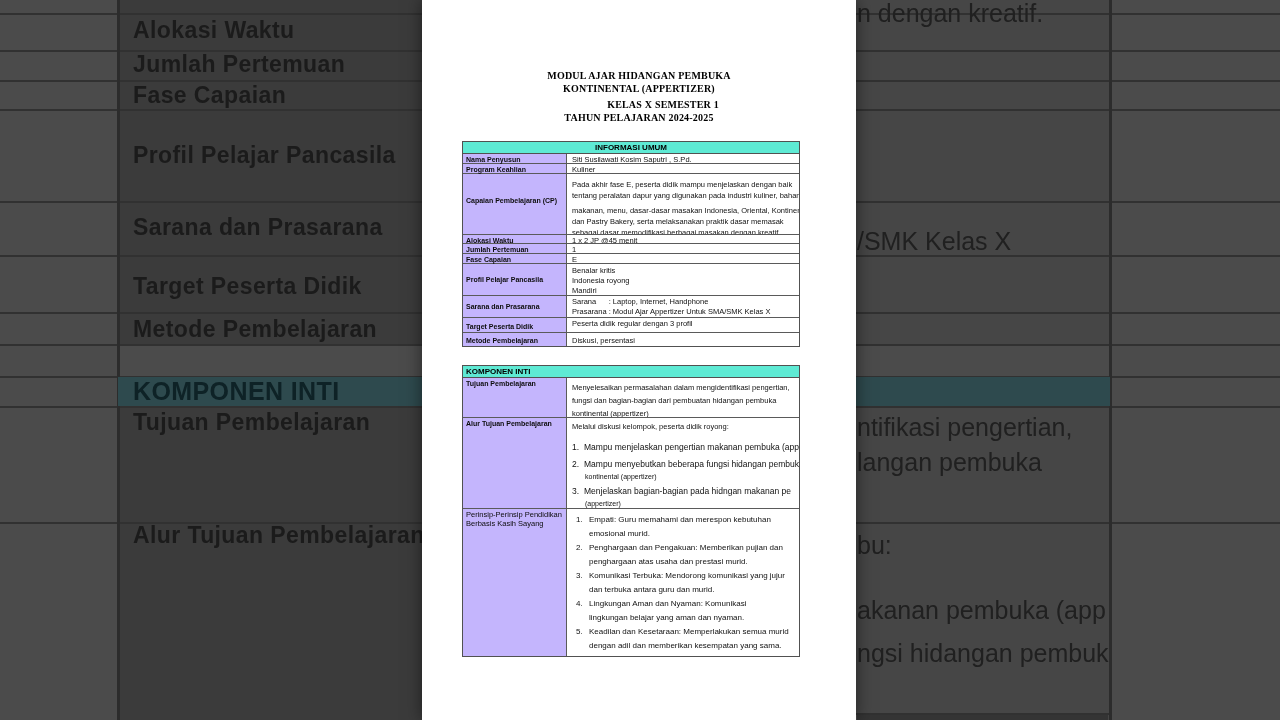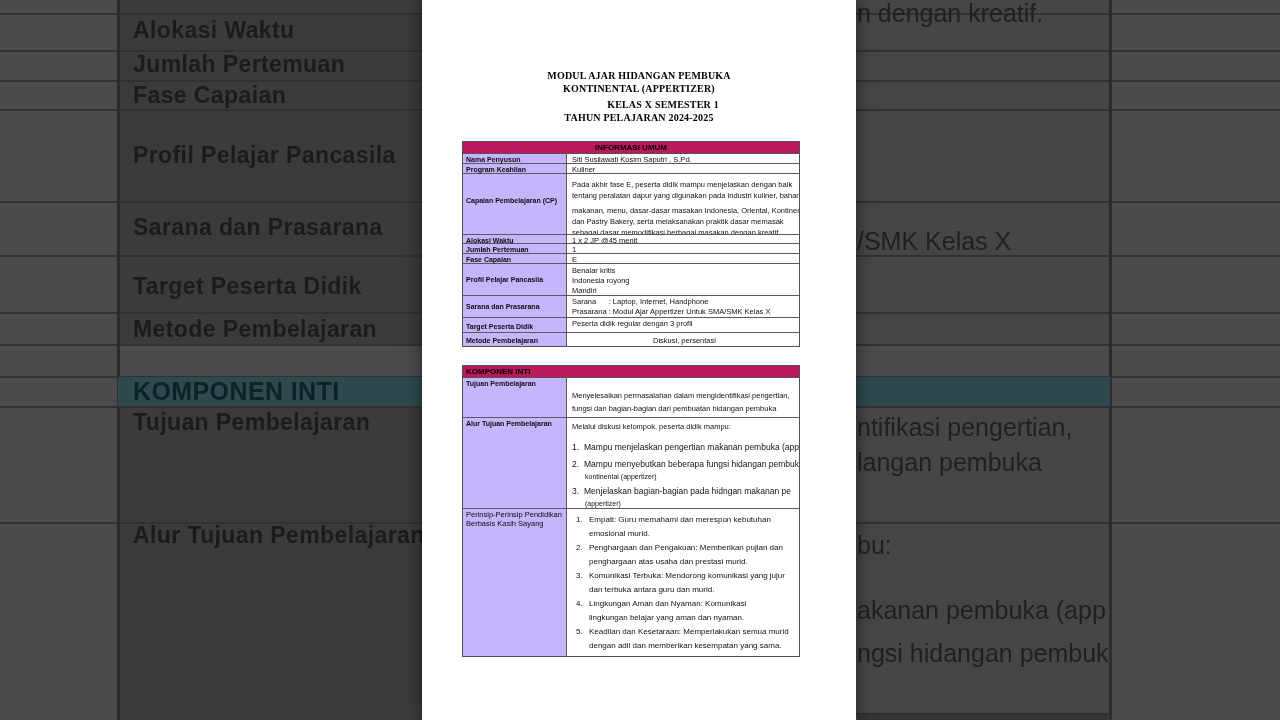--- a/index.html
+++ b/index.html
@@ -33,21 +33,21 @@
     box-shadow:0 0 16px rgba(0,0,0,0.5);color:#111;
   }
   .doc-title{
     position:absolute;top:69px;left:0;width:100%;text-align:center;
     font-family:"Liberation Serif",serif;font-weight:bold;font-size:10px;
     line-height:13px;color:#000;letter-spacing:0.2px;
   }
   .doc-title .gap{margin-top:3px;margin-left:48px;}
   .tbl{position:absolute;left:40px;width:338px;border:1px solid #515151;box-sizing:border-box;}
   .tbl-header{
-    background:#be185d;font-weight:bold;font-size:8px;height:11px;line-height:11px;
+    background:#5eead4;font-weight:bold;font-size:8px;height:11px;line-height:11px;
     text-align:center;border-bottom:1px solid #515151;color:#000;
   }
   .tbl-header.left{text-align:left;padding-left:3px;}
   .trow{display:flex;border-bottom:1px solid #5a5a5a;box-sizing:border-box;}
   .trow:last-child{border-bottom:none;}
   .cl{
     width:104px;min-width:104px;background:#c4b5fd;font-weight:bold;font-size:7px;
     line-height:9px;padding:1px 0 0 3px;box-sizing:border-box;
     border-right:1px solid #5a5a5a;white-space:nowrap;overflow:visible;color:#0d0d0d;
   }
@@ -177,40 +177,40 @@
         <div class="ln">Sarana      : Laptop, Internet, Handphone</div>
         <div class="ln">Prasarana : Modul Ajar Appertizer Untuk SMA/SMK Kelas X</div>
       </div>
     </div>
     <div class="trow" style="height:15px;">
       <div class="cl" style="padding-top:4px;">Target Peserta Didik</div>
       <div class="cv">Peserta didik regular dengan 3 profil</div>
     </div>
     <div class="trow" style="height:13px;">
       <div class="cl" style="padding-top:3px;">Metode Pembelajaran</div>
-      <div class="cv" style="padding-top:3px;text-align:center;">Diskusi, persentasi</div>
+      <div class="cv" style="padding-top:3px;">Diskusi, persentasi</div>
     </div>
   </div>
 
   <div class="tbl" style="top:365px;">
     <div class="tbl-header left">KOMPONEN INTI</div>
 
     <div class="trow" style="height:40px;">
       <div class="cl">Tujuan Pembelajaran</div>
-      <div class="cv tujuan-lines" style="padding-top:11px;">
+      <div class="cv tujuan-lines" style="padding-top:3px;">
         <div class="ln">Menyelesaikan permasalahan dalam mengidentifikasi pengertian,</div>
         <div class="ln">fungsi dan bagian-bagian dari pembuatan hidangan pembuka</div>
         <div class="ln">kontinental (appertizer)</div>
       </div>
     </div>
 
     <div class="trow" style="height:91px;">
       <div class="cl">Alur Tujuan Pembelajaran</div>
       <div class="cv">
-        <div class="alur-intro">Melalui diskusi kelompok, peserta didik mampu:</div>
+        <div class="alur-intro">Melalui diskusi kelompok, peserta didik royong:</div>
         <div class="alur-item" style="margin-top:12px;">
           <span class="num">1.</span>
           <span>Mampu menjelaskan pengertian makanan pembuka (app</span>
         </div>
 
         <div class="alur-item" style="margin-top:8px;">
           <span class="num">2.</span>
           <span>Mampu menyebutkan beberapa fungsi hidangan pembuk</span>
         </div>
         <div class="alur-sub">kontinental (appertizer)</div>

